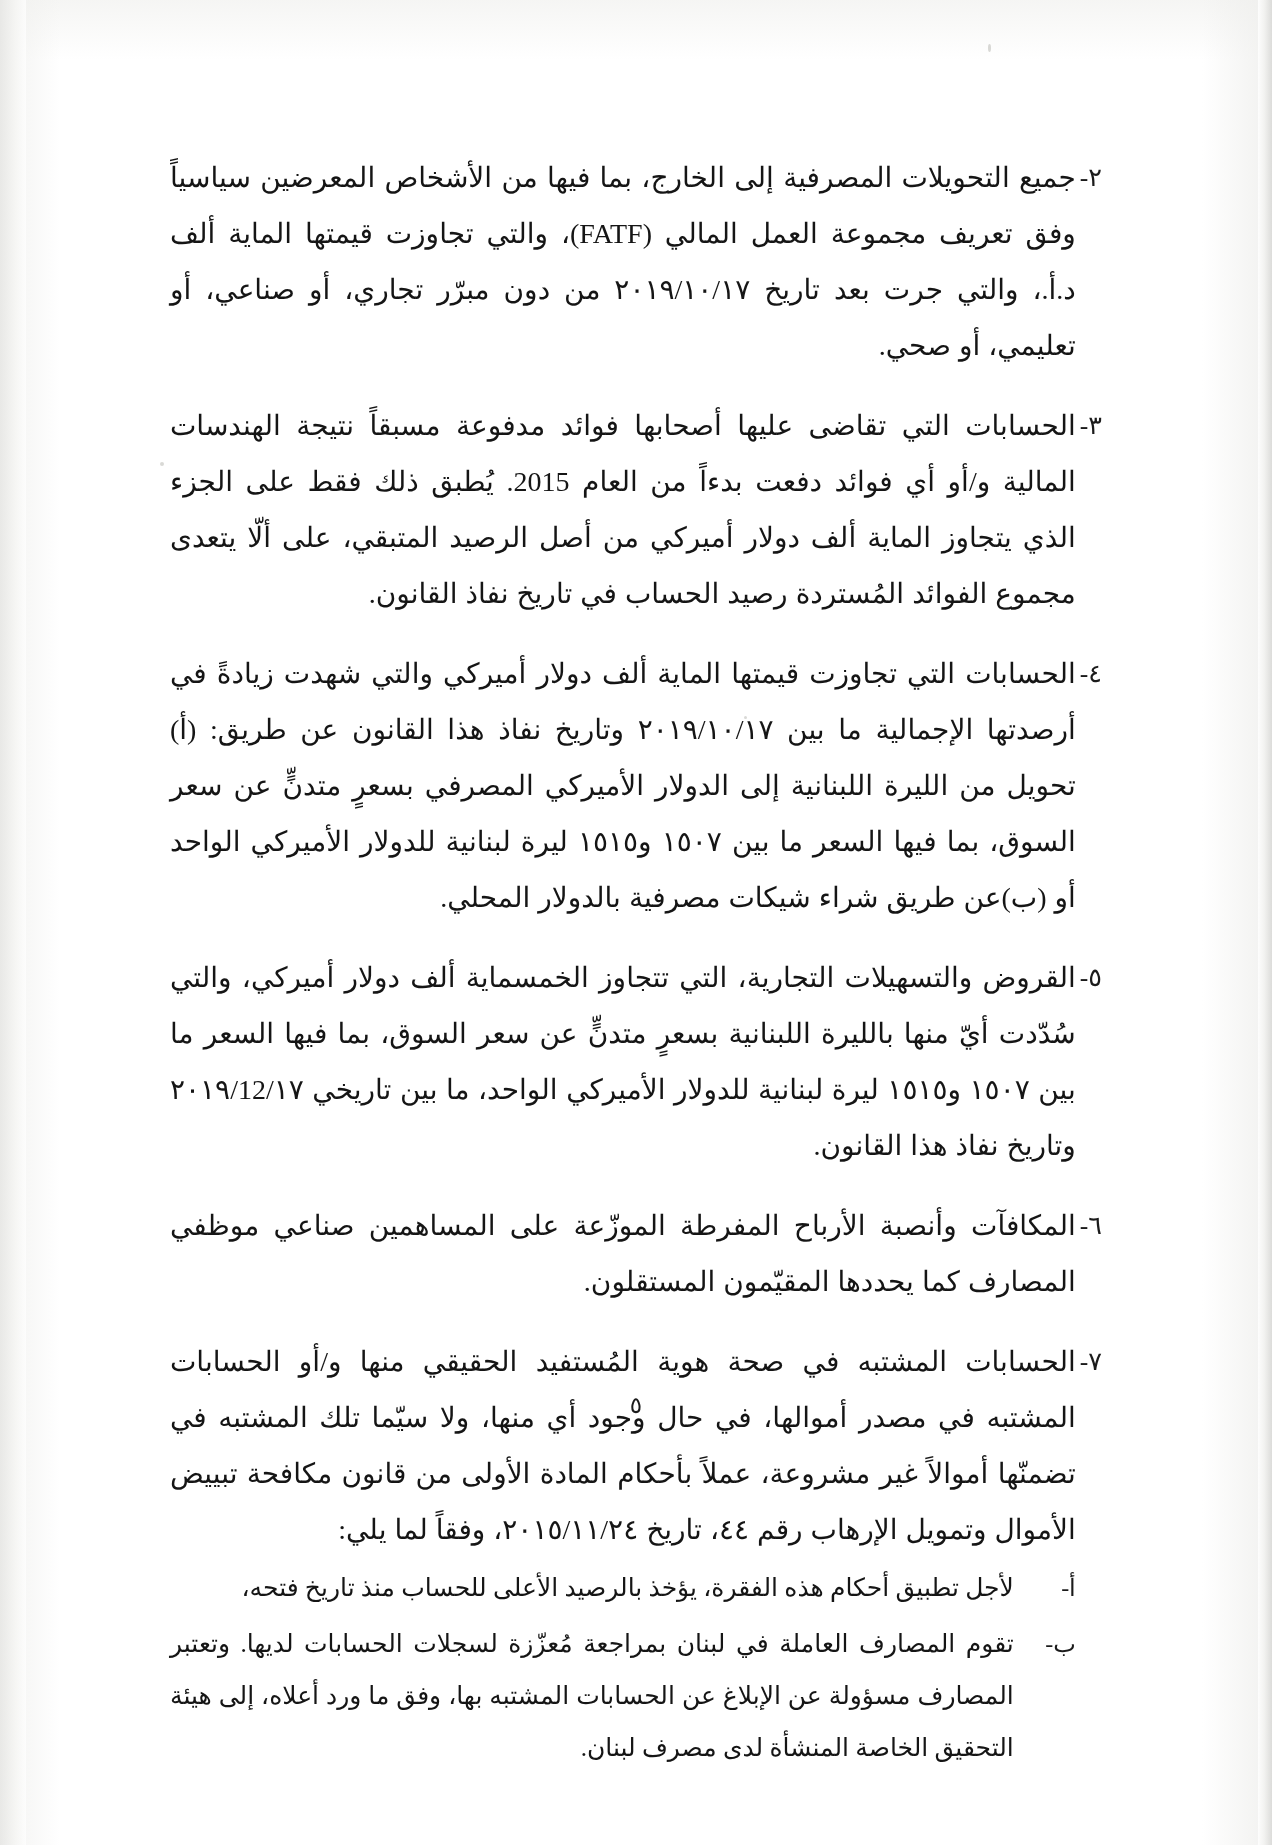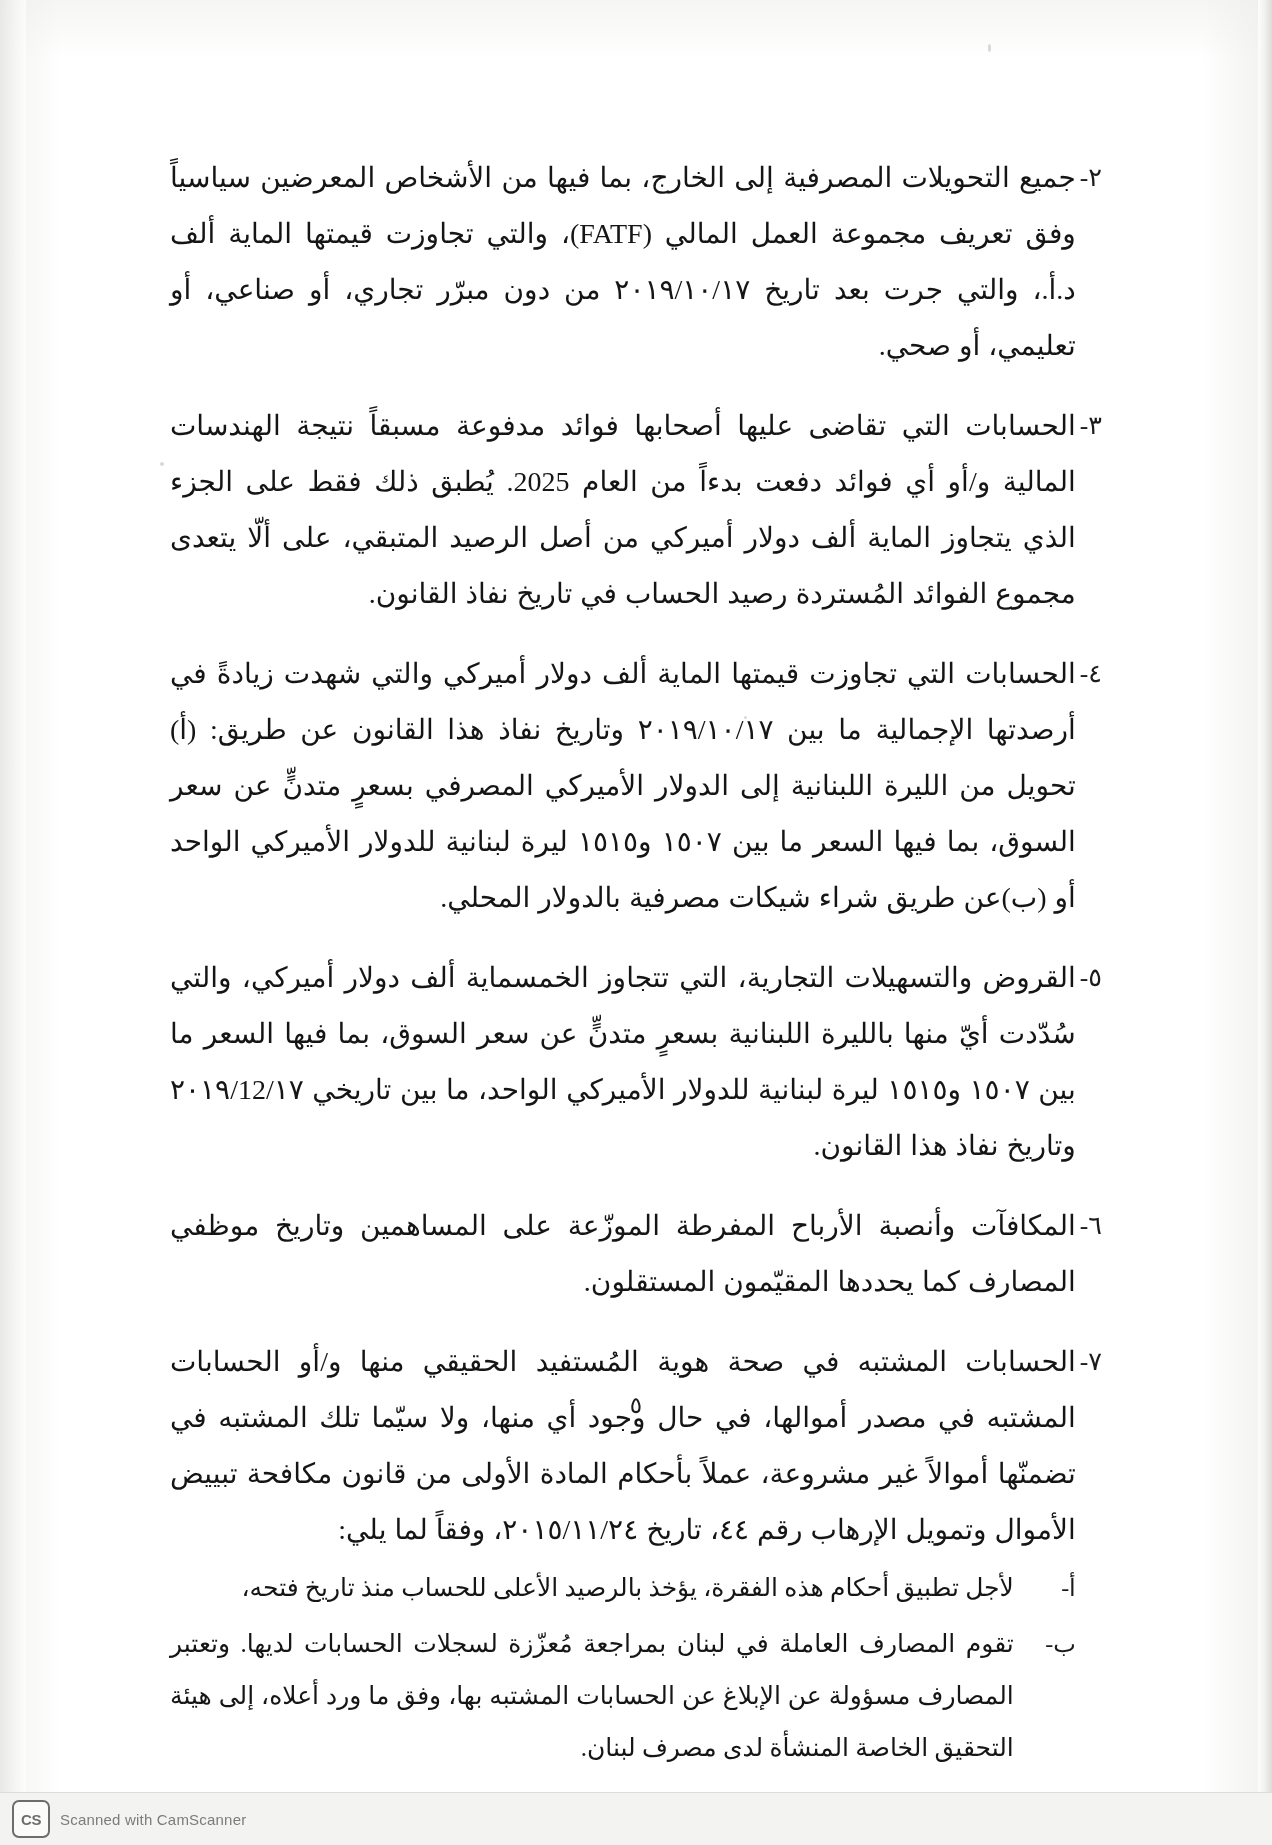--- a/index.html
+++ b/index.html
@@ -161,36 +161,36 @@
 
   <div class="content">
 
     <div class="clause">
       <span class="clause-marker">٢-</span>
       <span class="clause-body">جميع التحويلات المصرفية إلى الخارج،  بما فيها من الأشخاص المعرضين سياسياً وفق تعريف مجموعة العمل المالي (FATF)، والتي تجاوزت قيمتها الماية ألف د.أ.، والتي جرت بعد تاريخ ٢٠١٩/١٠/١٧ من دون مبرّر تجاري، أو صناعي، أو تعليمي، أو صحي.</span>
     </div>
 
     <div class="clause">
       <span class="clause-marker">٣-</span>
-      <span class="clause-body">الحسابات التي تقاضى عليها أصحابها فوائد مدفوعة مسبقاً نتيجة الهندسات المالية و/أو أي فوائد دفعت بدءاً من العام 2025. يُطبق ذلك فقط على الجزء الذي يتجاوز الماية ألف دولار أميركي من أصل الرصيد المتبقي، على ألّا يتعدى مجموع الفوائد المُستردة رصيد الحساب في تاريخ نفاذ القانون.</span>
+      <span class="clause-body">الحسابات التي تقاضى عليها أصحابها فوائد مدفوعة مسبقاً نتيجة الهندسات المالية و/أو أي فوائد دفعت بدءاً من العام 2015. يُطبق ذلك فقط على الجزء الذي يتجاوز الماية ألف دولار أميركي من أصل الرصيد المتبقي، على ألّا يتعدى مجموع الفوائد المُستردة رصيد الحساب في تاريخ نفاذ القانون.</span>
     </div>
 
     <div class="clause">
       <span class="clause-marker">٤-</span>
       <span class="clause-body">الحسابات التي تجاوزت قيمتها الماية ألف دولار أميركي والتي شهدت زيادةً في أرصدتها الإجمالية ما بين ٢٠١٩/١٠/١٧ وتاريخ نفاذ هذا القانون عن طريق: (أ) تحويل من الليرة اللبنانية إلى الدولار الأميركي المصرفي بسعرٍ متدنٍّ عن سعر السوق، بما فيها السعر ما بين ١٥٠٧ و١٥١٥ ليرة لبنانية للدولار الأميركي الواحد أو (ب)عن طريق شراء شيكات مصرفية بالدولار المحلي.</span>
     </div>
 
     <div class="clause">
       <span class="clause-marker">٥-</span>
       <span class="clause-body">القروض والتسهيلات التجارية، التي تتجاوز الخمسماية ألف دولار أميركي، والتي سُدّدت أيّ منها بالليرة اللبنانية بسعرٍ متدنٍّ عن سعر السوق، بما فيها السعر ما بين ١٥٠٧ و١٥١٥ ليرة لبنانية للدولار الأميركي الواحد، ما بين تاريخي ٢٠١٩/12/١٧ وتاريخ نفاذ هذا القانون.</span>
     </div>
 
     <div class="clause">
       <span class="clause-marker">٦-</span>
-      <span class="clause-body">المكافآت وأنصبة الأرباح المفرطة الموزّعة على المساهمين وتاريخ موظفي المصارف كما يحددها المقيّمون المستقلون.</span>
+      <span class="clause-body">المكافآت وأنصبة الأرباح المفرطة الموزّعة على المساهمين صناعي موظفي المصارف كما يحددها المقيّمون المستقلون.</span>
     </div>
 
     <div class="clause">
       <span class="clause-marker">٧-</span>
       <div style="flex:1 1 auto;">
         <span class="clause-body">الحسابات المشتبه في صحة هوية المُستفيد الحقيقي منها و/أو الحسابات المشتبه في مصدر أموالها، في حال وجود أي منها، ولا سيّما تلك المشتبه في تضمنّها أموالاً غير مشروعة، عملاً بأحكام المادة الأولى من قانون مكافحة تبييض الأموال وتمويل الإرهاب رقم ٤٤، تاريخ ٢٠١٥/١١/٢٤، وفقاً لما يلي:</span>
         <div class="subclause">
           <span class="subclause-marker">أ-</span>
           <span class="subclause-body">لأجل تطبيق أحكام هذه الفقرة، يؤخذ بالرصيد الأعلى للحساب منذ تاريخ فتحه،</span>
         </div>
@@ -198,18 +198,14 @@
           <span class="subclause-marker">ب-</span>
           <span class="subclause-body">تقوم المصارف العاملة في لبنان بمراجعة مُعزّزة لسجلات الحسابات لديها. وتعتبر المصارف مسؤولة عن الإبلاغ عن الحسابات المشتبه بها، وفق ما ورد أعلاه، إلى هيئة التحقيق الخاصة المنشأة لدى مصرف لبنان.</span>
         </div>
       </div>
     </div>
 
   </div>
 
   <div class="page-number">٥</div>
 
-  <div class="scan-footer">
-    <div class="cs-logo">CS</div>
-    <div class="cs-text">Scanned with CamScanner</div>
-  </div>
 
 </div>
 
 </body></html>

